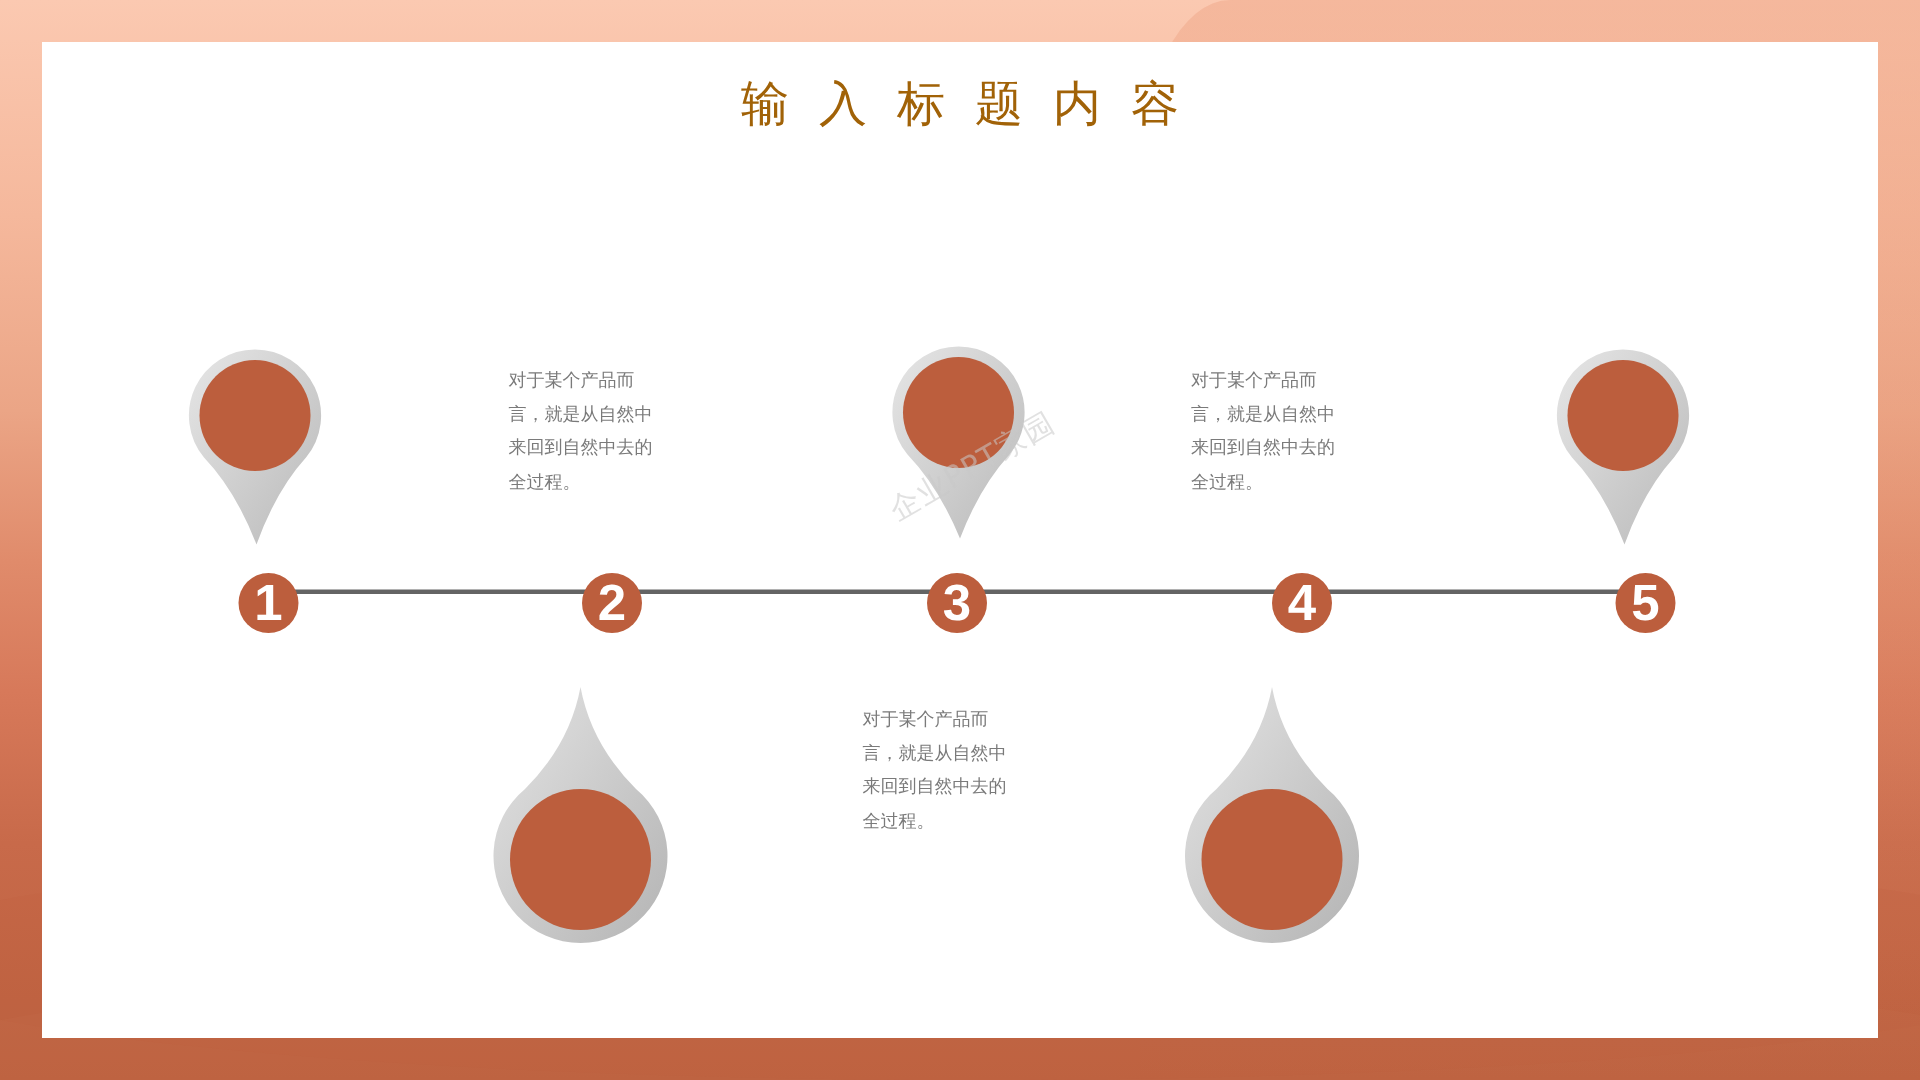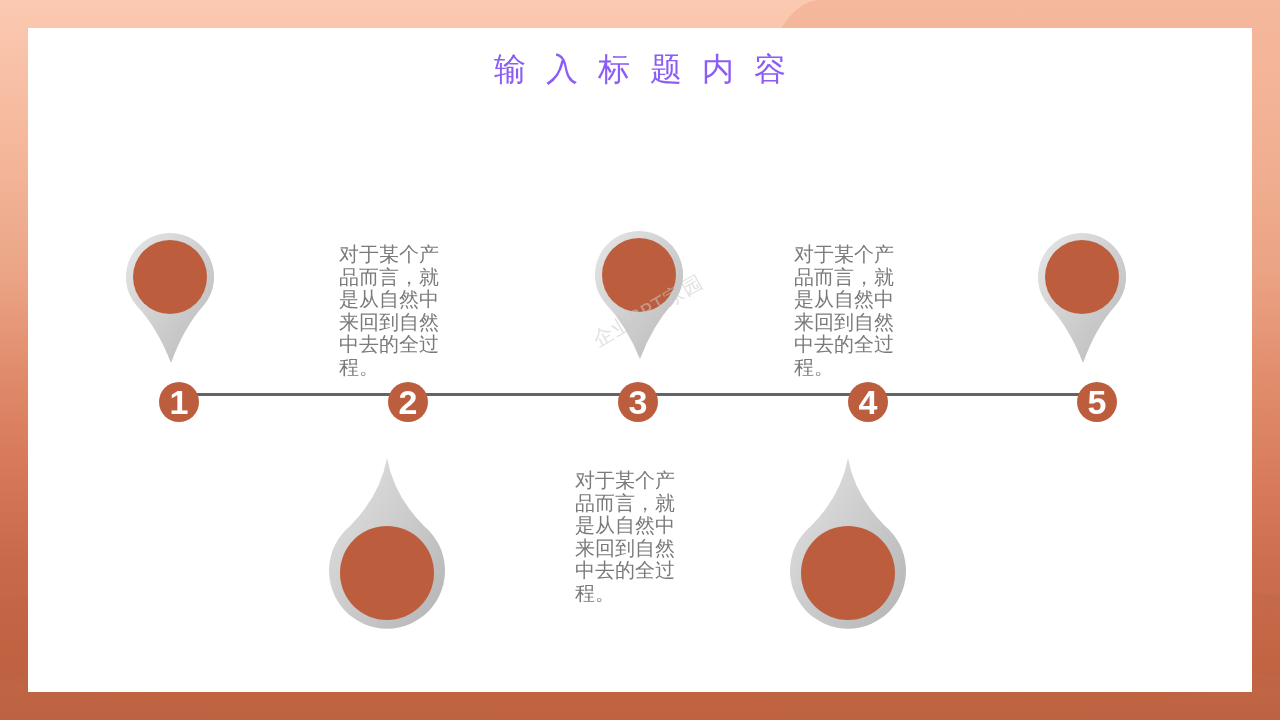--- a/index.html
+++ b/index.html
@@ -24,21 +24,21 @@
     .panel {
       position: absolute;
       left: 28px; top: 28px;
       width: 1224px; height: 664px;
       background: #ffffff;
     }
     .title {
       position: absolute;
       left: 0; top: 48px; width: 1280px;
       text-align: center;
-      color: #8b5cf6;
+      color: #a16207;
       font-size: 32px;
       letter-spacing: 20px;
       padding-left: 20px;
       font-family: "DejaVu Sans", sans-serif;
     }
     .timeline-line {
       position: absolute;
       left: 179px; top: 393px;
       width: 918px; height: 3px;
       background: #646464;
@@ -55,23 +55,23 @@
       line-height: 40px;
       text-align: center;
       top: 382px;
     }
     .pin { position: absolute; }
     .pin svg { display: block; }
     .desc {
       position: absolute;
       width: 100px;
       color: #7a7a7a;
-      font-size: 20px;
+      font-size: 12px;
       line-height: 22.5px;
-      font-family: Liberation Serif, serif;
+      font-family: Liberation Mono, monospace;
       word-break: break-all;
     }
     .watermark {
       position: absolute;
       left: 588px; top: 330px;
       color: rgba(200,200,200,0.55);
       font-size: 20px;
       transform: rotate(-30deg);
       transform-origin: left top;
       font-family: "DejaVu Sans", sans-serif;

